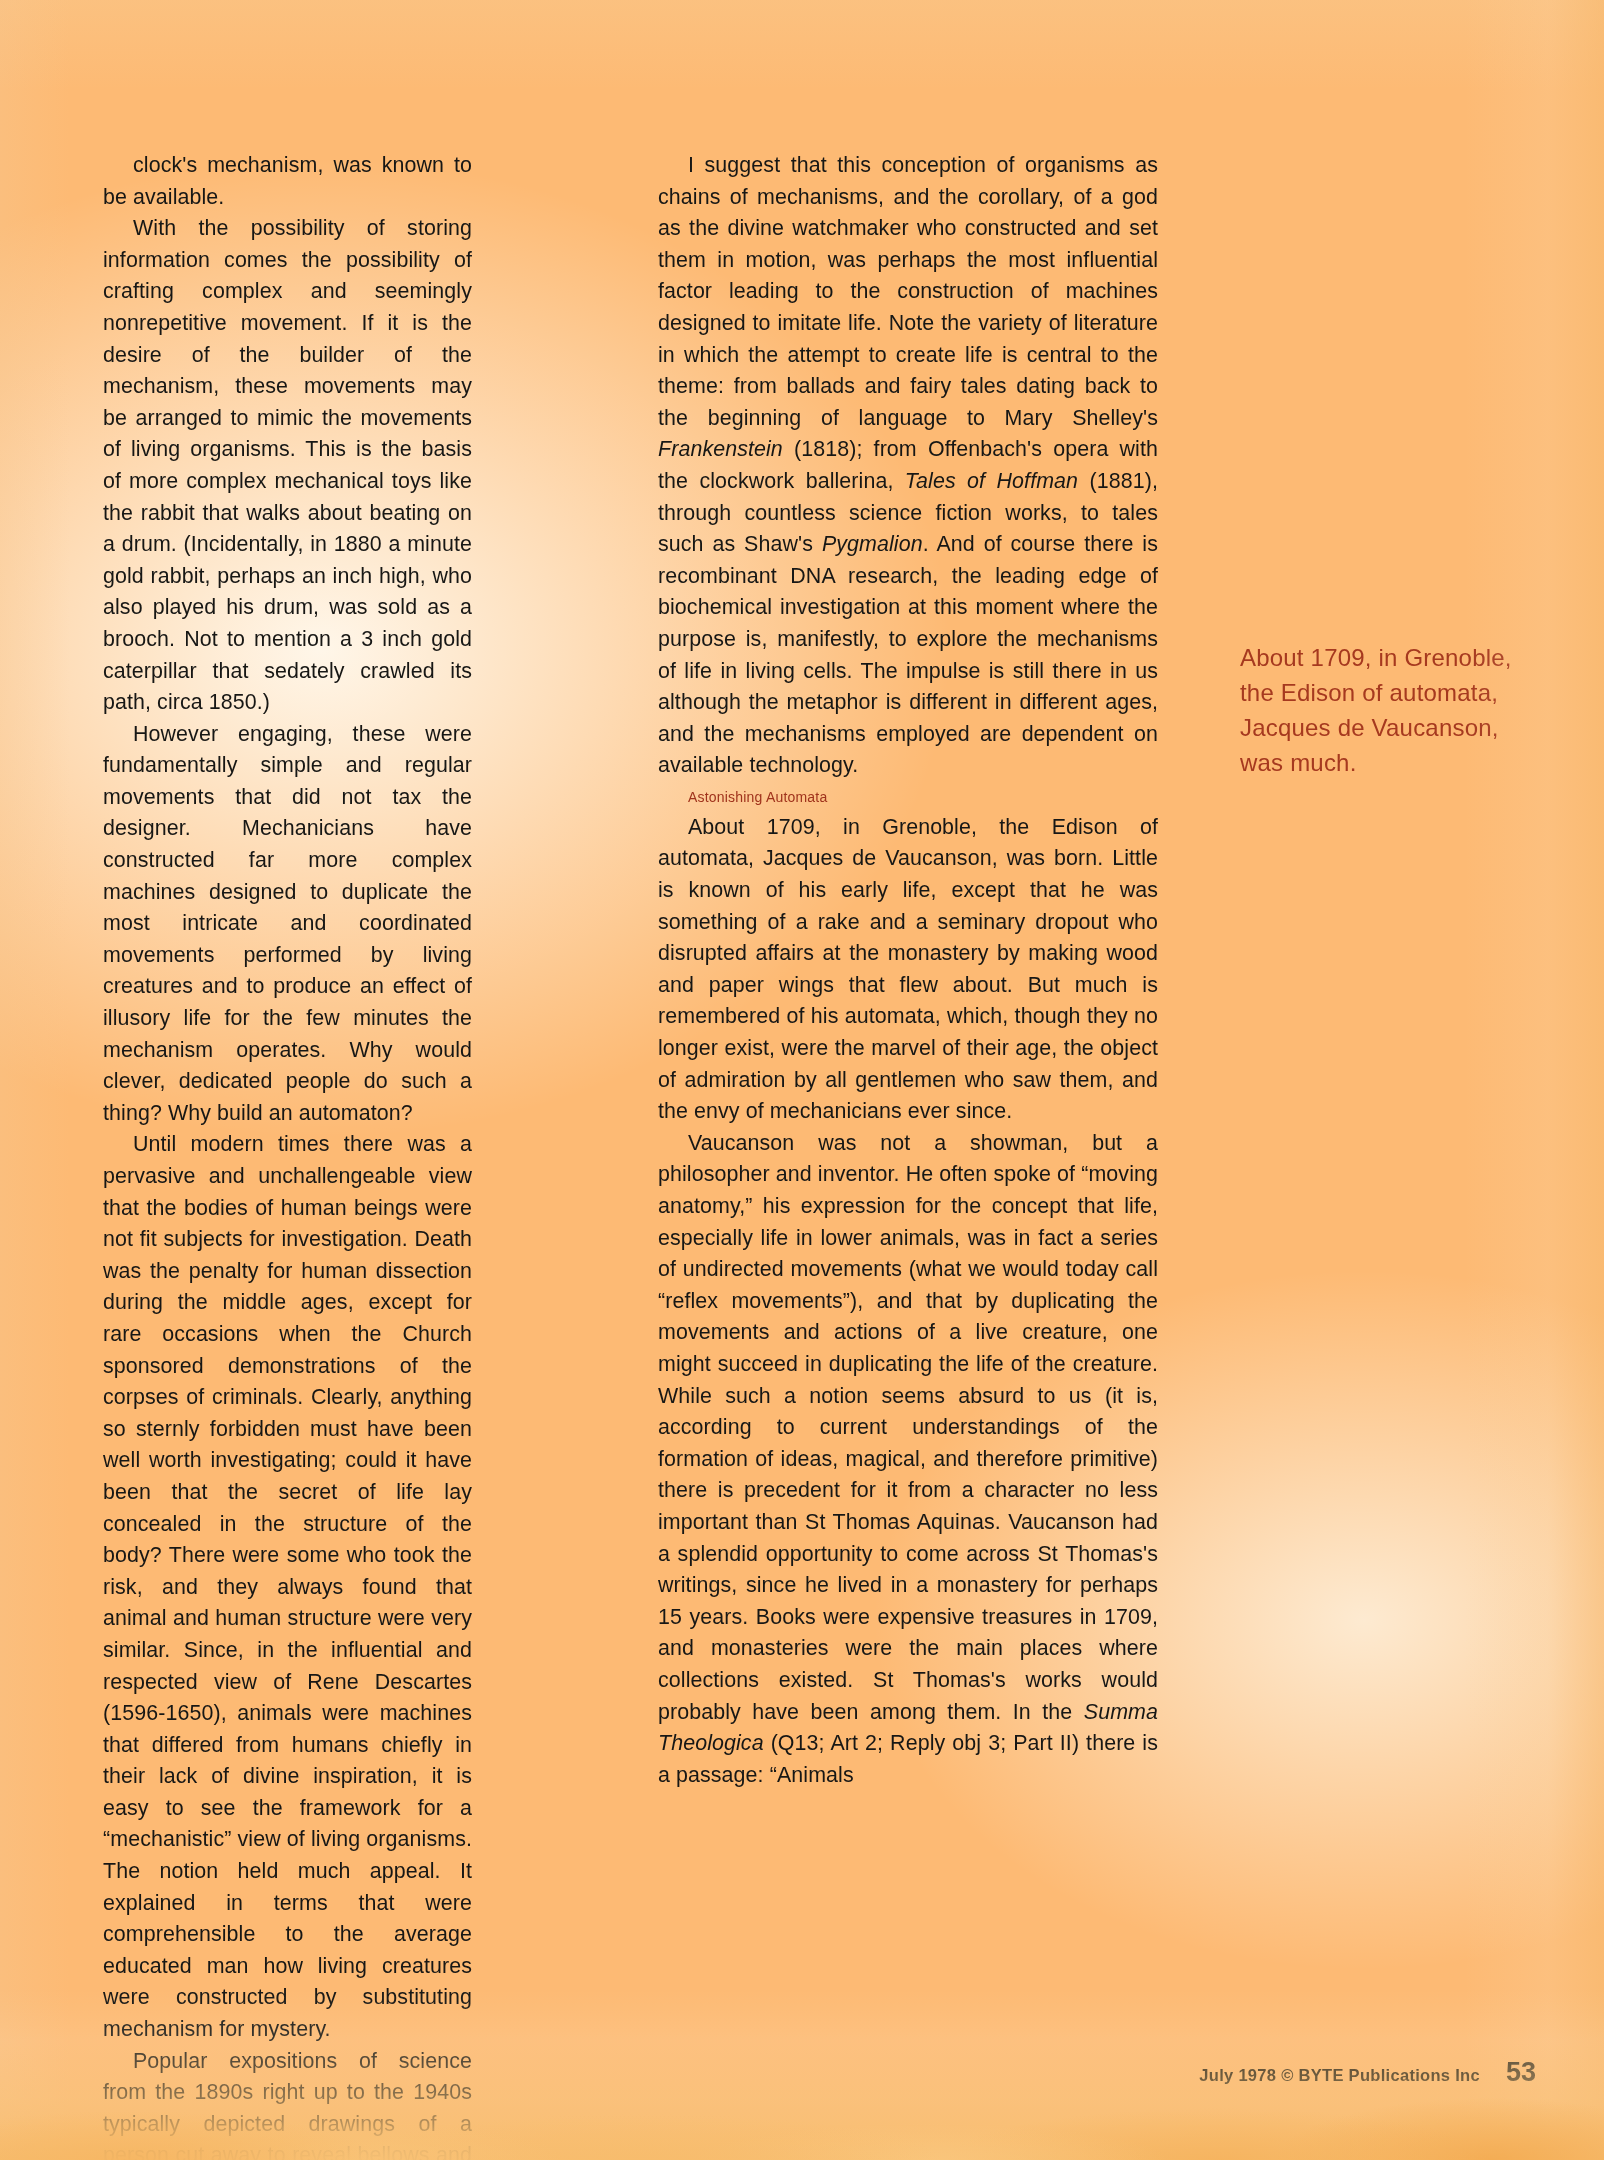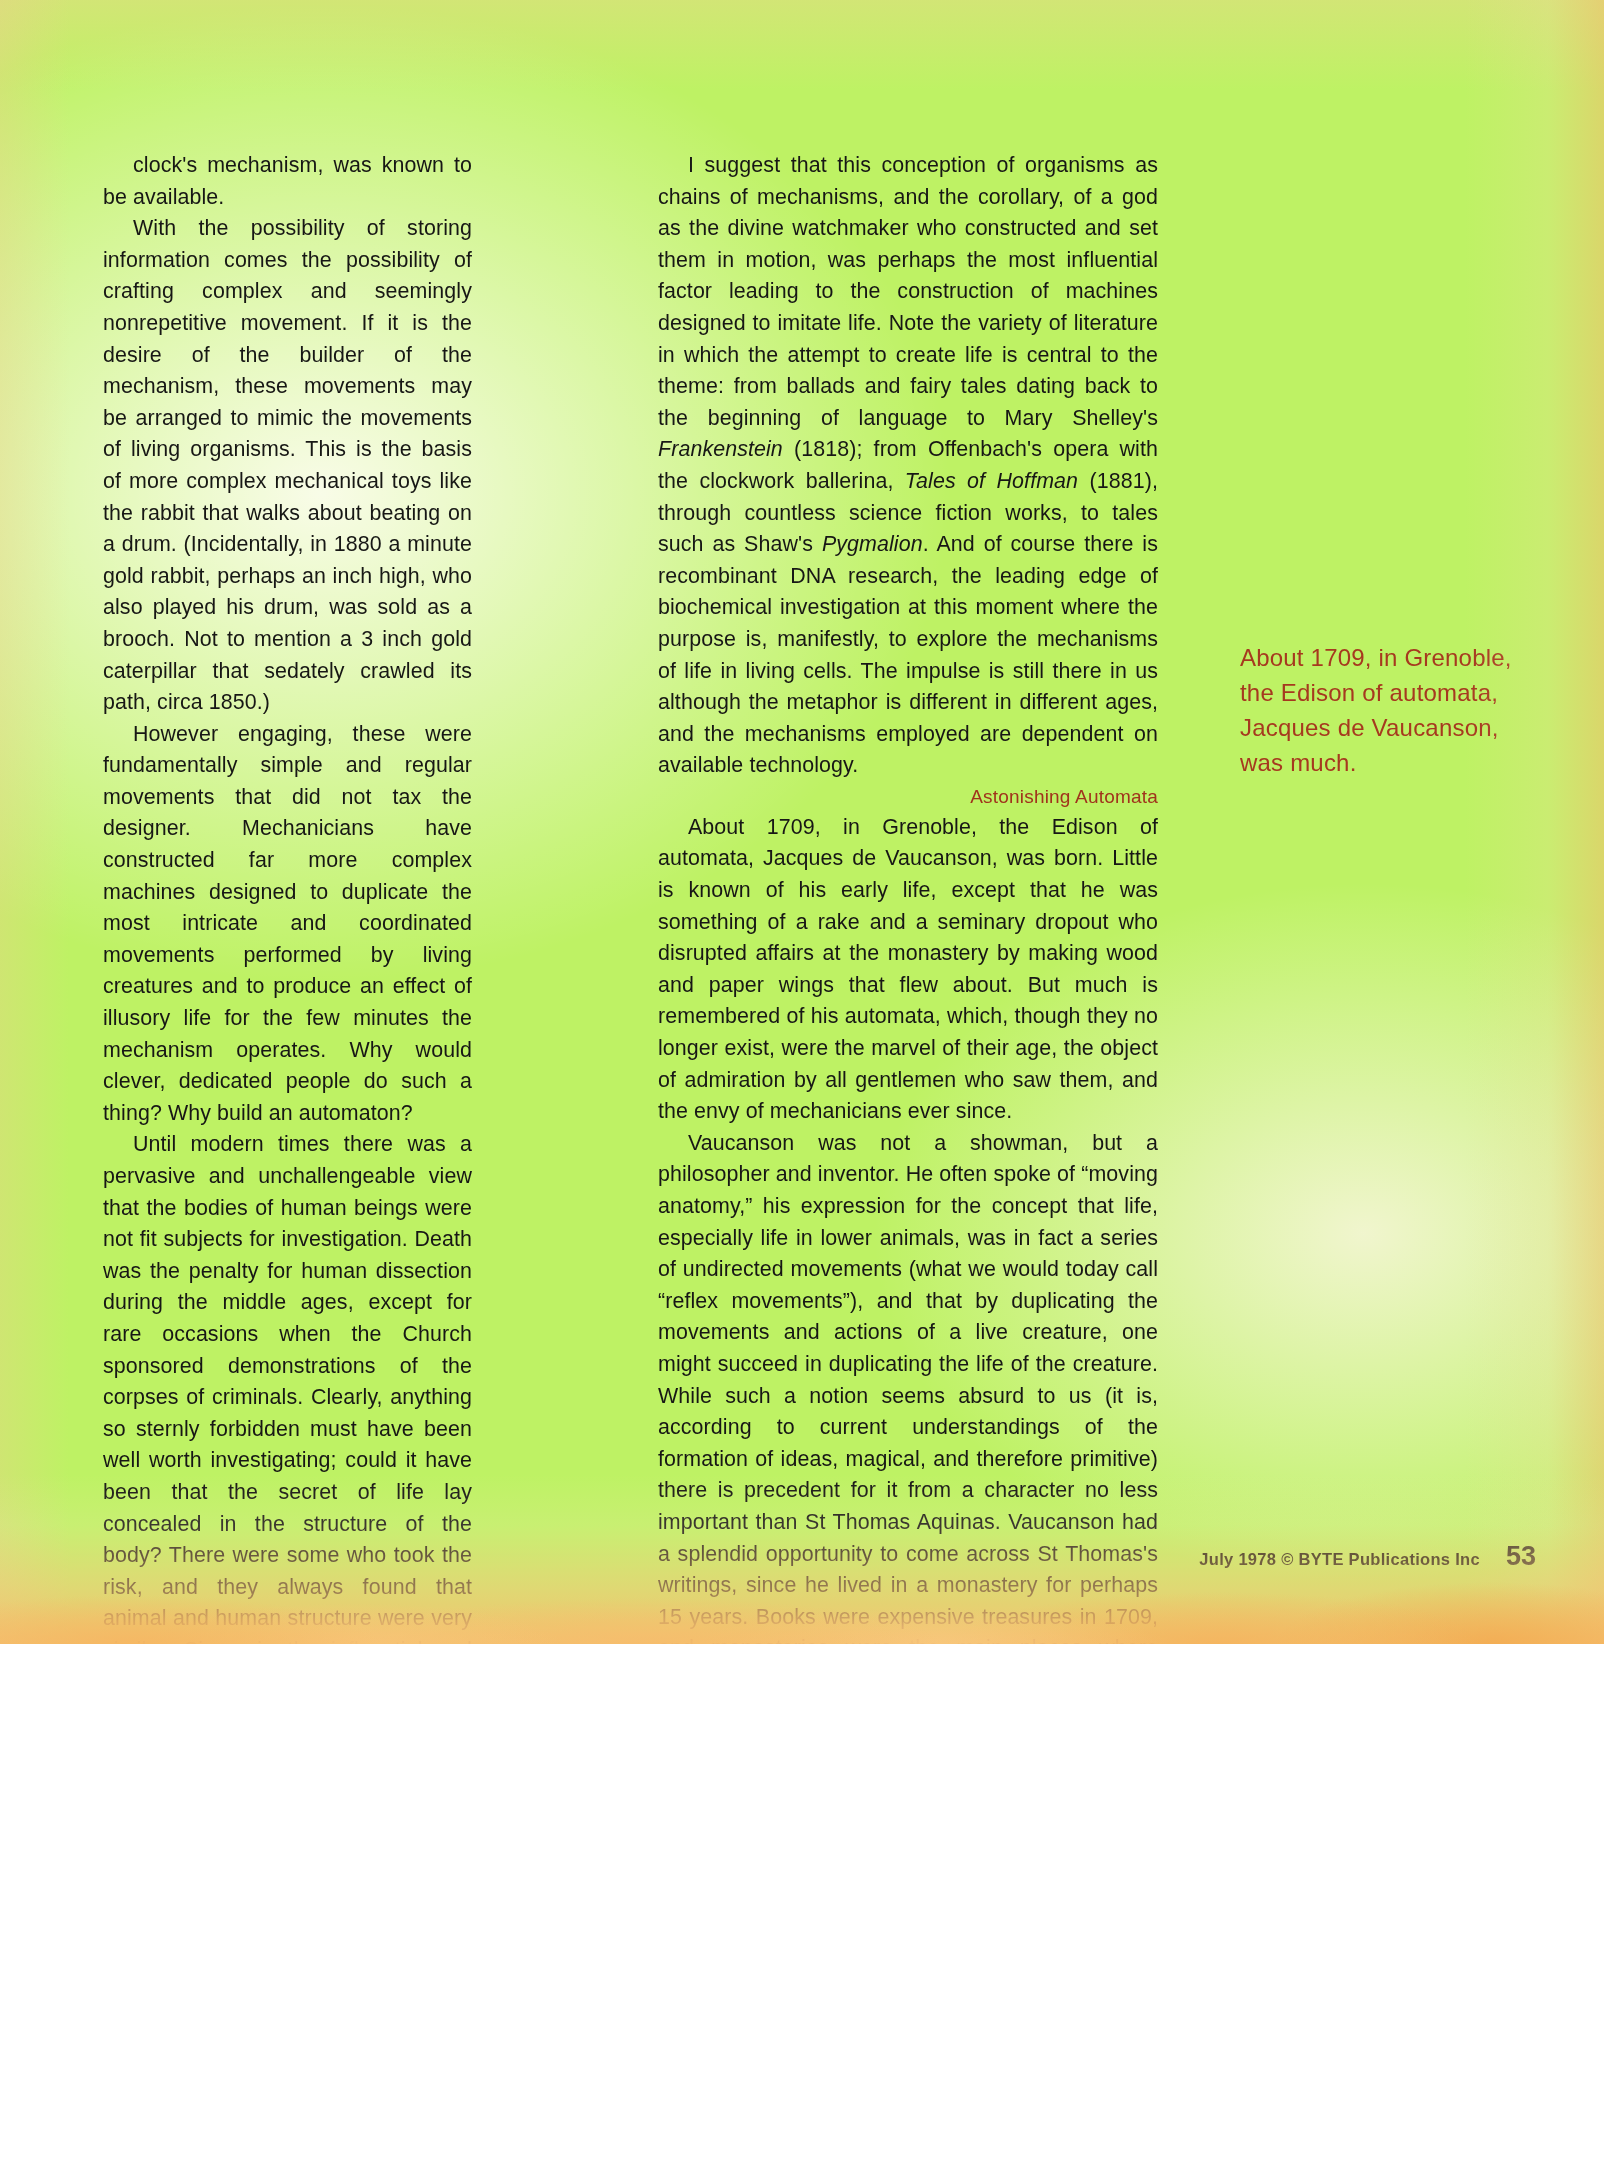--- a/index.html
+++ b/index.html
@@ -3,22 +3,22 @@
 <meta charset="utf-8">
 <style>
   html, body {
     margin: 0;
     padding: 0;
     background: #ffffff;
   }
   .page {
     position: relative;
     width: 1604px;
-    height: 1644px;
-    background: #bef264;
+    height: 2160px;
+    background: #fdba74;
     overflow: hidden;
     font-family: "Liberation Sans", sans-serif;
     color: #1a1a18;
     text-decoration: underline;
   }
 
   
   .scan-edge-bottom {
     position: absolute;
     left: 0; right: 0; bottom: 0;
@@ -78,23 +78,23 @@
   #col-mid   { left: 658px;  width: 500px; }
   #col-right { left: 1240px; width: 300px; top: 640px; }
 
   .col p {
     margin: 0;
     text-indent: 30px;
   }
 
   .heading {
     color: #a0331c;
-    font-size: 19px;
+    font-size: 14px;
     line-height: 30px;
-    text-align: right;
+    text-align: left;
     text-indent: 0;
     margin: 34px 0 30px 0;
     letter-spacing: 0.2px;
   }
 
   .pullquote {
     color: #a6391f;
     font-size: 24px;
     line-height: 35px;
     text-align: left;

